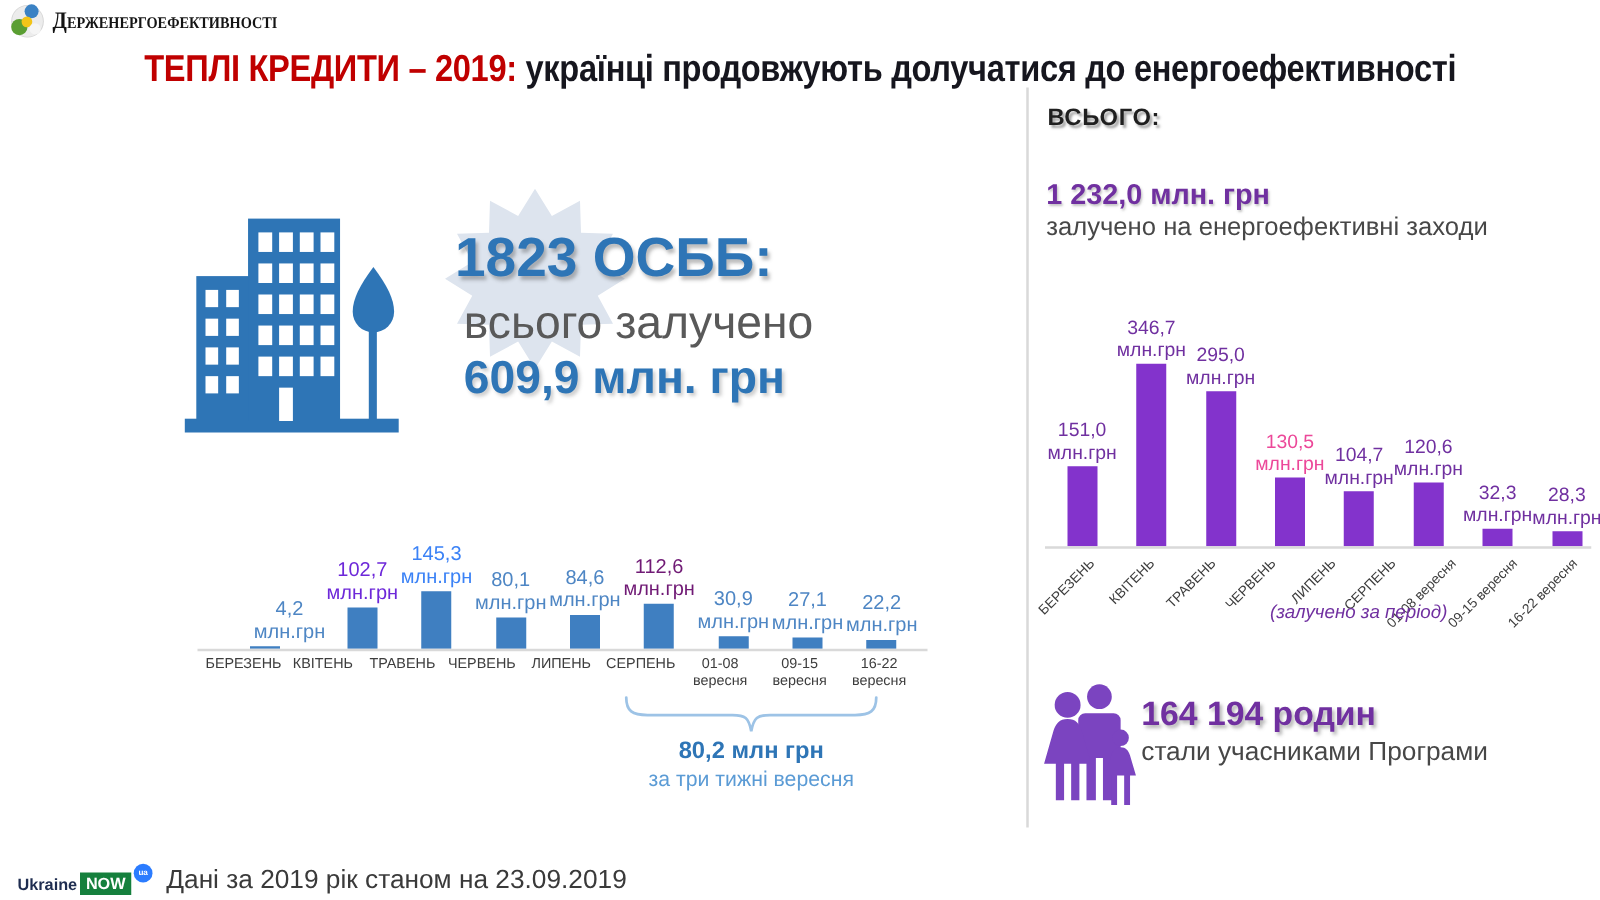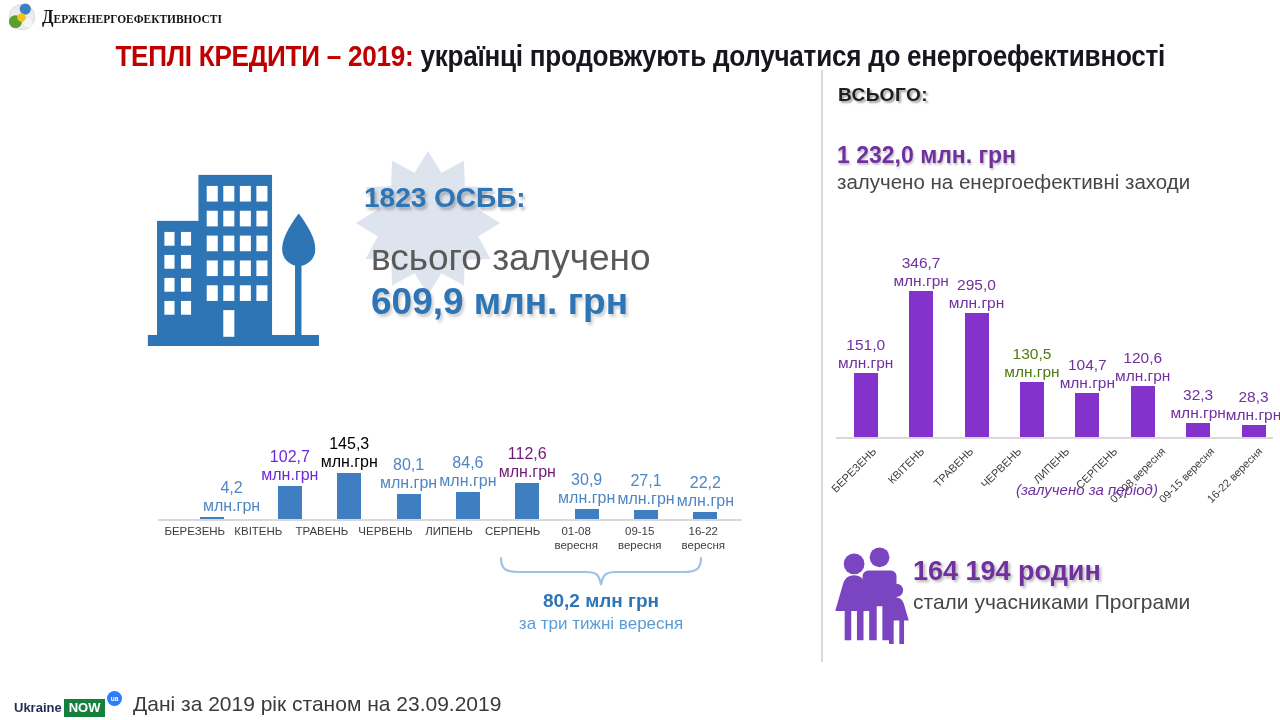--- a/index.html
+++ b/index.html
@@ -19,21 +19,21 @@
 
   
   .title{left:0;top:39px;width:1280px;text-align:center;white-space:nowrap;}
   .title-line{display:inline-block;transform:scaleX(0.87);transform-origin:center;
     font-size:30px;font-weight:700;color:#16161e;letter-spacing:-0.3px;}
   .title-red{color:#c00000;}
 
   
   .building-icon{left:146px;top:160px;width:184px;height:188px;}
   .starburst{left:352px;top:148px;width:152px;height:150px;}
-  .hero-count{left:364px;top:182px;font-size:28px;font-weight:700;color:#2e75b6;
+  .hero-count{left:364px;top:182px;font-size:44px;font-weight:700;color:#2e75b6;
     text-shadow:2px 3px 3px rgba(60,60,60,0.35);white-space:nowrap;}
   .hero-caption{left:371px;top:237px;font-size:37px;font-weight:400;color:#595959;white-space:nowrap;}
   .hero-amount{left:371px;top:281px;font-size:37px;font-weight:700;color:#2e75b6;
     text-shadow:2px 3px 3px rgba(60,60,60,0.25);white-space:nowrap;}
 
   
   .bars-row{display:flex;align-items:flex-end;height:100%;}
   .chart-col{flex:1;display:flex;flex-direction:column;align-items:center;justify-content:flex-end;}
   .val-label{text-align:center;white-space:nowrap;line-height:18px;margin-bottom:2px;font-size:16px;}
   .bar{border-radius:0;}
@@ -166,21 +166,21 @@
       <div class="bar" style="width: 24px; height: 2px; background: rgb(63, 127, 193);"></div>
     </div>
     <div class="chart-col">
       <div class="val-label" style="color: #6d28d9;">
         <div>102,7</div>
         <div>млн.грн</div>
       </div>
       <div class="bar" style="width: 24px; height: 33px; background: rgb(63, 127, 193);"></div>
     </div>
     <div class="chart-col">
-      <div class="val-label" style="color: #000000;">
+      <div class="val-label" style="color: #3b82f6;">
         <div>145,3</div>
         <div>млн.грн</div>
       </div>
       <div class="bar" style="width: 24px; height: 46px; background: rgb(63, 127, 193);"></div>
     </div>
     <div class="chart-col">
       <div class="val-label" style="color: rgb(78, 134, 196);">
         <div>80,1</div>
         <div>млн.грн</div>
       </div>
@@ -267,21 +267,21 @@
       <div class="bar" style="width: 24px; height: 146px; background: rgb(131, 51, 204);"></div>
     </div>
     <div class="chart-col">
       <div class="val-label" style="color: rgb(112, 48, 160);">
         <div>295,0</div>
         <div>млн.грн</div>
       </div>
       <div class="bar" style="width: 24px; height: 124px; background: rgb(131, 51, 204);"></div>
     </div>
     <div class="chart-col">
-      <div class="val-label" style="color: #4d7c0f;">
+      <div class="val-label" style="color: #ec4899;">
         <div>130,5</div>
         <div>млн.грн</div>
       </div>
       <div class="bar" style="width: 24px; height: 55px; background: rgb(131, 51, 204);"></div>
     </div>
     <div class="chart-col">
       <div class="val-label" style="color: rgb(112, 48, 160);">
         <div>104,7</div>
         <div>млн.грн</div>
       </div>

